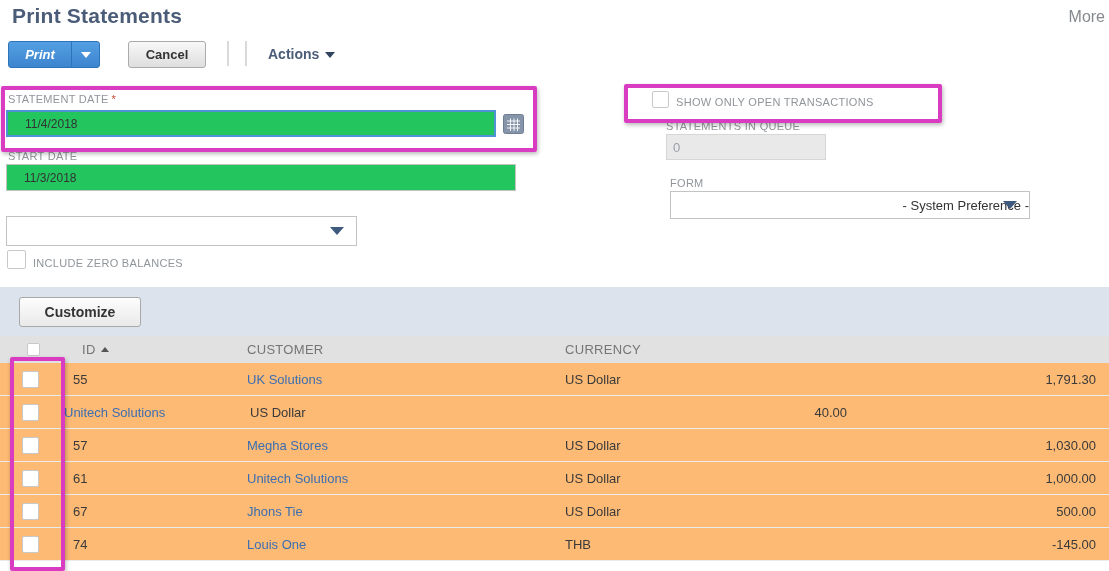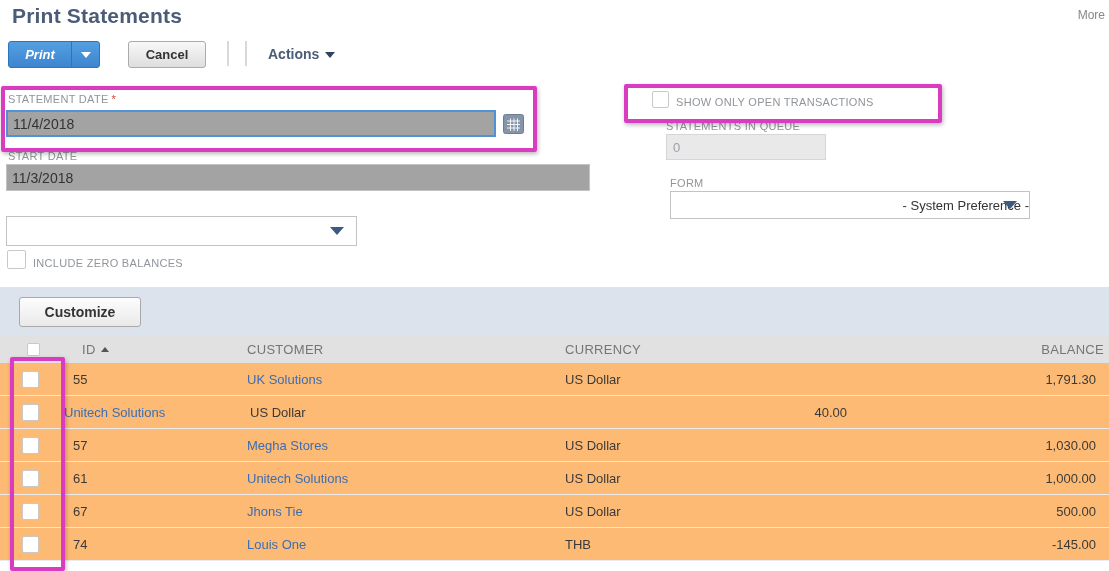--- a/index.html
+++ b/index.html
@@ -4,41 +4,41 @@
 <style>
   html,body{margin:0;padding:0;}
   body{
     position:relative;width:1109px;height:571px;background:#fff;overflow:hidden;
     font-family:"Liberation Sans", sans-serif;color:#333;
   }
   .abs{position:absolute;}
 
   
   .page-title{left:12px;top:4px;font-size:21px;font-weight:bold;color:#4a5c77;letter-spacing:.2px;}
-  .more-link{right:4px;top:8px;font-size:12px;color:#85898d;}
+  .more-link{right:4px;top:8px;font-size:16px;color:#85898d;}
 
   
   .btn{box-sizing:border-box;height:27px;border-radius:3px;font-size:13px;font-weight:bold;
        display:flex;align-items:center;justify-content:center;cursor:default;}
   .print-btn{left:8px;top:41px;width:92px;padding:0;background:linear-gradient(#549fe3,#3d85cf);
        border:1px solid #2f74b8;color:#fff;display:flex;font-style:italic;}
   .print-main{flex:1;display:flex;align-items:center;justify-content:center;height:100%;}
   .print-arrow{width:27px;height:100%;border-left:1px solid #2f74b8;display:flex;align-items:center;justify-content:center;}
   .caret-down-white{width:0;height:0;border-left:5px solid transparent;border-right:5px solid transparent;border-top:6px solid #fff;}
   .cancel-btn{left:128px;top:41px;width:78px;background:linear-gradient(#f8f8f8,#dedede);
        border:1px solid #ababab;color:#333;}
   .tb-divider{top:41px;width:2px;height:25px;background:#d9d9d9;}
   .actions-menu{left:268px;top:46px;font-size:14px;font-weight:bold;color:#4a5c77;display:flex;align-items:center;gap:6px;}
   .caret-down-dark{width:0;height:0;border-left:5px solid transparent;border-right:5px solid transparent;border-top:6px solid #31445f;margin-top:2px;}
 
   
   .field-label{font-size:11px;color:#90959a;letter-spacing:.3px;white-space:nowrap;}
   .req{color:#d0452f;margin-left:3px;font-size:11px;}
-  .text-input{box-sizing:border-box;border:1px solid #c3c3c3;background:#a3a3a3;font-size:14px;color:#333;
-      display:flex;align-items:center;padding-left:5px;}
+  .text-input{box-sizing:border-box;border:1px solid #c3c3c3;background:#22c55e;font-size:12px;color:#333;
+      display:flex;align-items:center;padding-left:17px;}
   .focused{border:2px solid #4f93d6;}
   .select-box{box-sizing:border-box;border:1px solid #c3c3c3;background:#fff;font-size:13px;color:#333;
       display:flex;align-items:center;padding-left:6px;position:absolute;justify-content:flex-end;}
   .select-caret{position:absolute;right:12px;top:50%;margin-top:-4px;width:0;height:0;
       border-left:7px solid transparent;border-right:7px solid transparent;border-top:8px solid #3e5a7e;}
   .checkbox{box-sizing:border-box;background:#fff;border:1px solid #c9c9c9;border-radius:2px;}
   .disabled-input{box-sizing:border-box;background:#e9e9e9;border:1px solid #d6d6d6;font-size:13px;color:#99a0a7;
       display:flex;align-items:center;padding-left:6px;}
 
   
@@ -97,21 +97,21 @@
   <svg width="21" height="20" viewBox="0 0 21 20">
     <rect x="0.5" y="0.5" width="20" height="19" rx="2" fill="#8795aa" stroke="#6f7d93"></rect>
     <g stroke="#ffffff" stroke-width="1" opacity="0.9">
       <path d="M4 7h13M4 10.5h13M4 14h13M7.5 4.5v12.5M11 4.5v12.5M14.5 4.5v12.5"></path>
     </g>
   </svg>
 </div>
 <div class="abs hl-box" style="left:1px;top:86px;width:528px;height:58px;"></div>
 
 <div class="abs field-label" style="left:8px;top:150px;">START DATE</div>
-<div class="abs text-input" style="left:6px;top:164px;width:584px;height:27px;">11/3/2018</div>
+<div class="abs text-input" style="left:6px;top:164px;width:510px;height:27px;">11/3/2018</div>
 
 <div class="abs field-label" style="left:8px;top:202px;margin-top:20px;">RESTRICT BY GROUP</div>
 <div class="select-box" style="left:6px;top:216px;width:351px;height:30px;">
   <span></span>
   <span class="select-caret"></span>
 </div>
 
 <div class="abs checkbox" style="left:7px;top:250px;width:19px;height:19px;"></div>
 <div class="abs field-label" style="left:33px;top:257px;">INCLUDE ZERO BALANCES</div>
 
@@ -134,21 +134,20 @@
 <div class="abs grid-row thead">
   <div class="cell-check">
     <div class="checkbox hdr-checkbox"></div>
   </div>
   <div class="th-id">
     <span>ID</span>
     <span class="sort-asc"></span>
   </div>
   <div class="th-customer">CUSTOMER</div>
   <div class="th-currency">CURRENCY</div>
-  <div class="th-balance">BALANCE</div>
 </div>
 
 <div class="grid-row trow" style="top:363px;">
   <div class="cell-check">
       <div class="checkbox row-checkbox"></div>
     </div>
   <div class="cell-id">55</div>
   <div class="cell-customer">UK Solutions</div>
   <div class="cell-currency">US Dollar</div>
   <div class="cell-balance">1,791.30</div>

